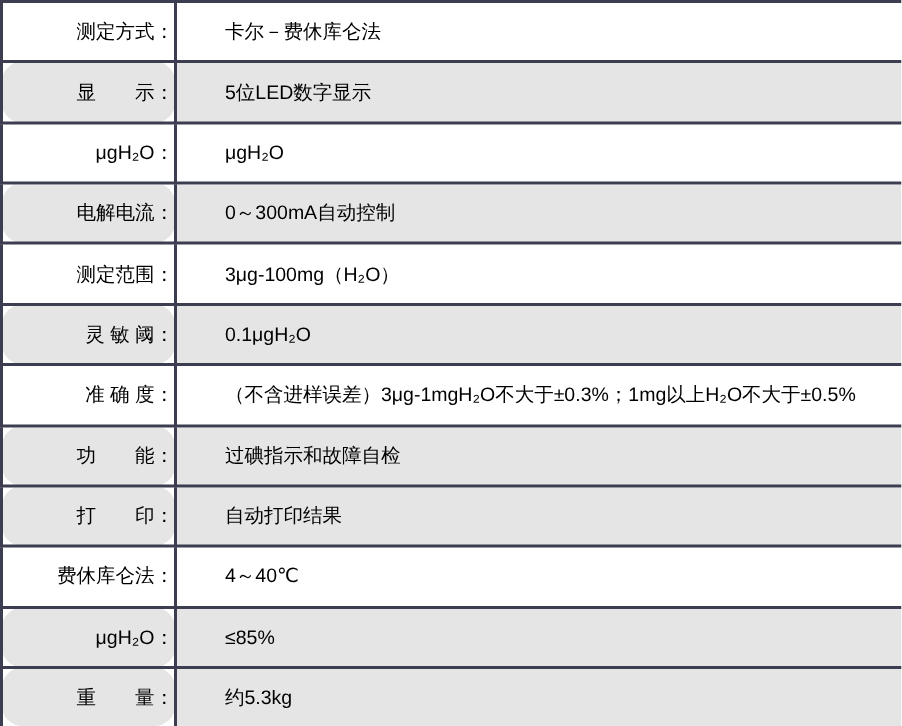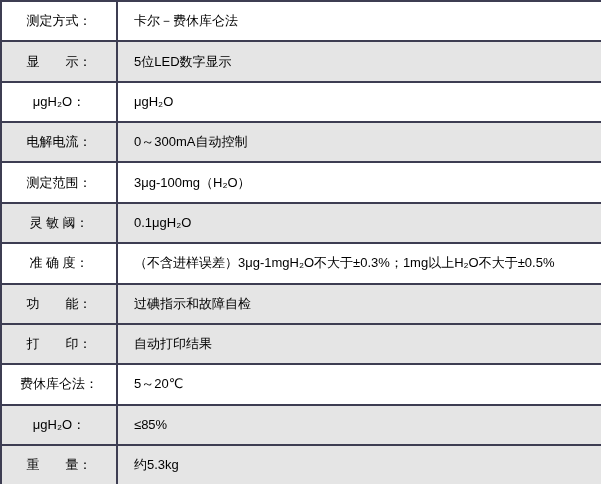--- a/index.html
+++ b/index.html
@@ -23,22 +23,22 @@
     white-space: nowrap;
     overflow: hidden;
     vertical-align: middle;
     background: #ffffff;
     height: 28px;
   }
   
   .spec-table td:last-child { border-right: none; }
   .spec-table tr:last-child td { border-bottom: none; }
   .spec-table tr.alt td { background: #e5e5e5; }
-  td.spec-label { text-align: center; }
-  td.spec-value { padding-left: 16px; text-align: left; }
+  td.spec-label { text-align: right; border-radius: 14px; }
+  td.spec-value { padding-left: 32px; text-align: left; }
 </style>
 </head>
 <body>
 
 <table class="spec-table">
   <colgroup>
     <col class="label-col">
     <col>
   </colgroup>
   <tbody>
@@ -73,21 +73,21 @@
     <tr class="alt">
       <td class="spec-label">功　　能：</td>
       <td class="spec-value">过碘指示和故障自检</td>
     </tr>
     <tr class="alt">
       <td class="spec-label">打　　印：</td>
       <td class="spec-value">自动打印结果</td>
     </tr>
     <tr>
       <td class="spec-label">费休库仑法：</td>
-      <td class="spec-value">5～20℃</td>
+      <td class="spec-value">4～40℃</td>
     </tr>
     <tr class="alt">
       <td class="spec-label">μgH₂O：</td>
       <td class="spec-value">≤85%</td>
     </tr>
     <tr class="alt">
       <td class="spec-label">重　　量：</td>
       <td class="spec-value">约5.3kg</td>
     </tr>
   </tbody>

